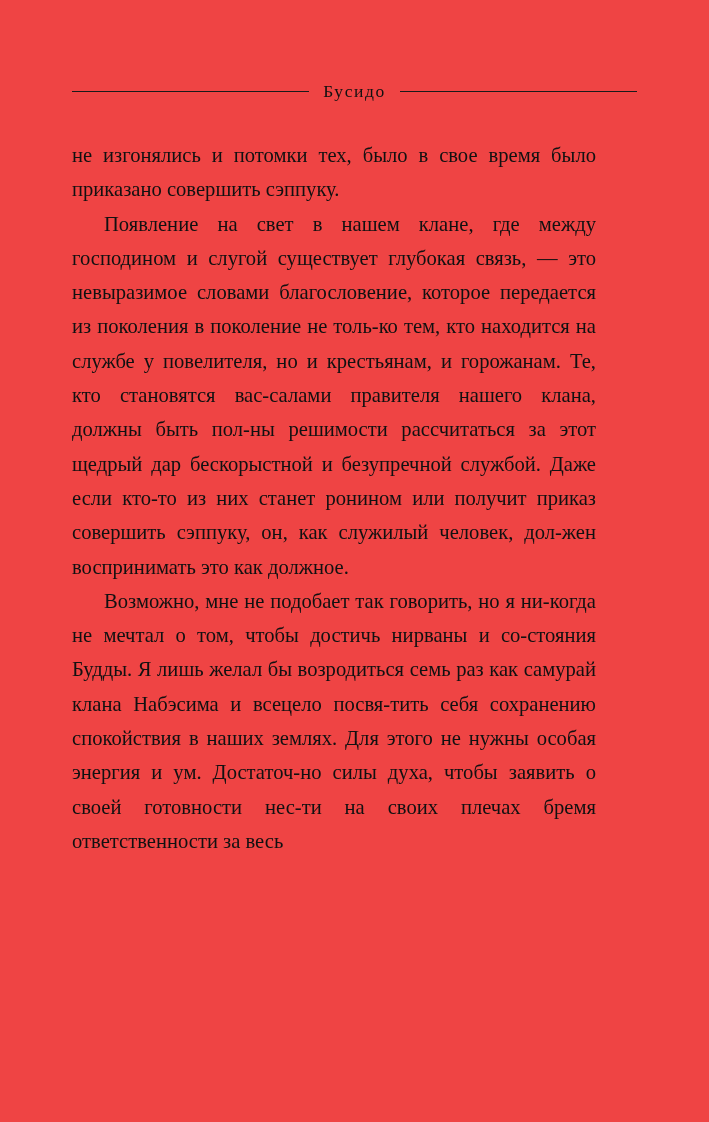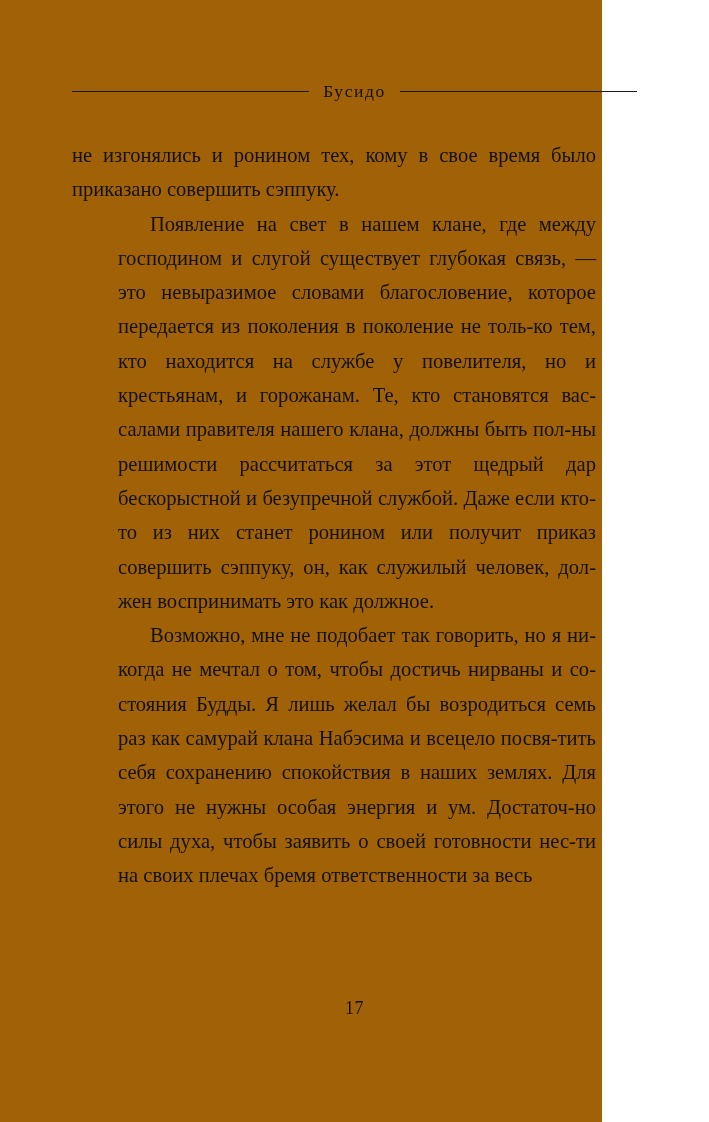--- a/index.html
+++ b/index.html
@@ -12,23 +12,23 @@
     height: 1122px;
     position: relative;
     font-family: "Liberation Serif", "DejaVu Serif", serif;
     color: #111111;
     overflow: hidden;
   }
   .page {
     position: absolute;
     left: 0;
     top: 0;
-    width: 602px;
+    width: 709px;
     height: 1122px;
-    background: #a16207;
+    background: #ef4444;
   }
   .running-head {
     position: absolute;
     left: 72px;
     top: 78px;
     width: 565px;
     height: 26px;
     display: flex;
     align-items: center;
     justify-content: center;
@@ -56,21 +56,20 @@
     margin: 0;
     font-size: 20.6px;
     line-height: 34.3px;
     text-align: justify;
     text-justify: inter-word;
     color: #111111;
     hyphens: manual;
   }
   .content p.indent {
     text-indent: 32px;
-    margin-left: 46px;
   }
   .folio {
     position: absolute;
     left: 0;
     top: 998px;
     width: 709px;
     text-align: center;
     font-size: 18px;
     color: #111111;
     letter-spacing: 0.5px;
@@ -81,20 +80,19 @@
 
 <div class="page">
 
   <div class="running-head">
     <span class="rule"></span>
     <span class="head-title">Бусидо</span>
     <span class="rule"></span>
   </div>
 
   <div class="content">
-    <p>не изгонялись и ронином тех, кому в свое время было приказано совершить сэппуку.</p>
+    <p>не изгонялись и потомки тех, было в свое время было приказано совершить сэппуку.</p>
     <p class="indent">Появление на свет в нашем клане, где между господином и слугой существует глубокая связь, — это невыразимое словами благословение, которое передается из поколения в поколение не толь-ко тем, кто находится на службе у повелителя, но и крестьянам, и горожанам. Те, кто становятся вас-салами правителя нашего клана, должны быть пол-ны решимости рассчитаться за этот щедрый дар бескорыстной и безупречной службой. Даже если кто-то из них станет ронином или получит приказ совершить сэппуку, он, как служилый человек, дол-жен воспринимать это как должное.</p>
     <p class="indent">Возможно, мне не подобает так говорить, но я ни-когда не мечтал о том, чтобы достичь нирваны и со-стояния Будды. Я лишь желал бы возродиться семь раз как самурай клана Набэсима и всецело посвя-тить себя сохранению спокойствия в наших землях. Для этого не нужны особая энергия и ум. Достаточ-но силы духа, чтобы заявить о своей готовности нес-ти на своих плечах бремя ответственности за весь</p>
   </div>
 
-  <div class="folio">17</div>
 
 </div>
 
 </body></html>

